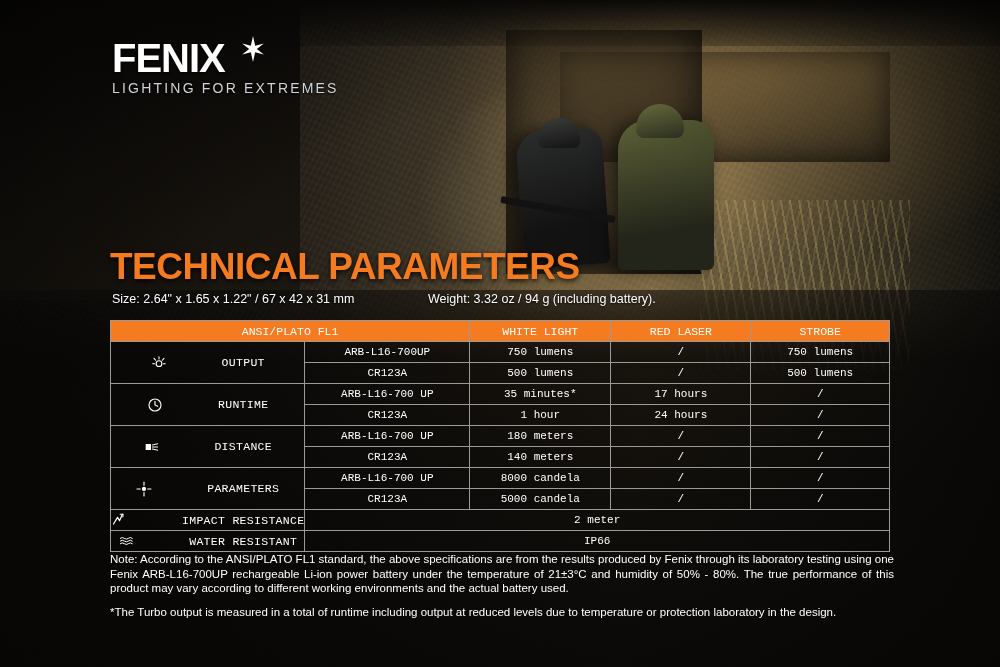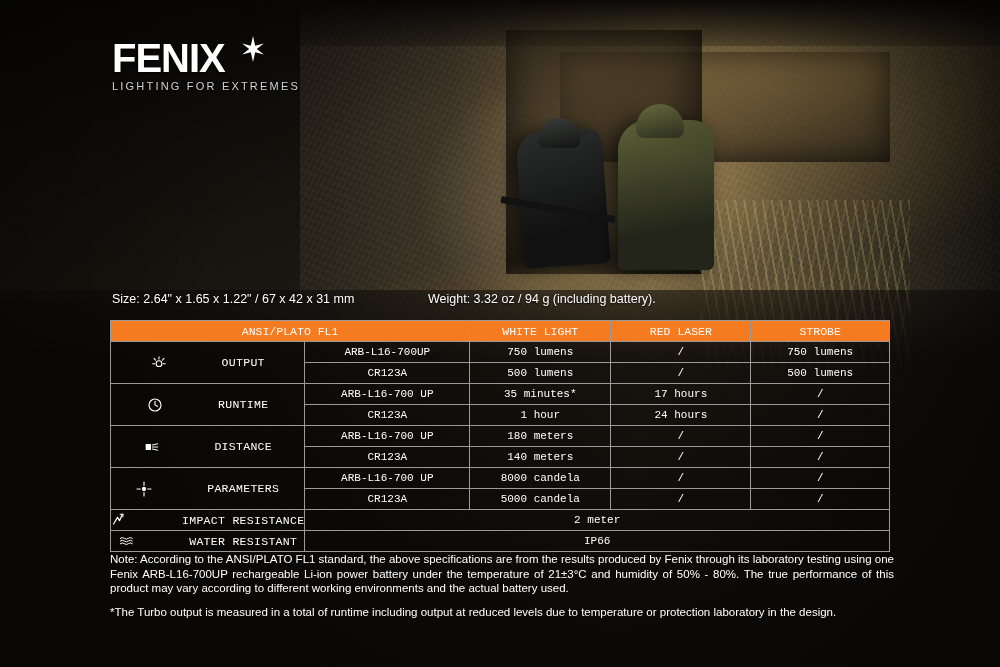--- a/index.html
+++ b/index.html
@@ -134,21 +134,21 @@
   .logo-word {
     font-family: "Liberation Sans", sans-serif;
     font-weight: bold;
     font-size: 40px;
     letter-spacing: -1px;
     line-height: 40px;
     color: #ffffff;
     text-shadow: 0 1px 3px rgba(0,0,0,.8);
   }
   .logo-tag {
-    font-size: 11px;
+    font-size: 14px;
     letter-spacing: 2.2px;
     color: #cfd2d6;
     margin-top: 2px;
     text-shadow: 0 1px 2px rgba(0,0,0,.9);
   }
   .logo-star {
     position: absolute;
     left: 128px; top: -2px;
     width: 26px; height: 26px;
     color: #ffffff;
@@ -274,20 +274,21 @@
   <div class="logo">
     <div class="logo-star">
       <svg viewBox="0 0 24 24" width="26" height="26" aria-hidden="true">
         <path d="M12 0 L14 9 L22 7 L15.5 12 L22 17 L14 15 L12 24 L10 15 L2 17 L8.5 12 L2 7 L10 9 Z" fill="#ffffff"></path>
       </svg>
     </div>
     <div class="logo-word">FENIX</div>
     <div class="logo-tag">LIGHTING FOR EXTREMES</div>
   </div>
 
+  <div class="title">TECHNICAL PARAMETERS</div>
 
   <div class="sizerow">
     <span>Size: 2.64" x 1.65 x 1.22" / 67 x 42 x 31 mm</span>
     <span class="w">Weight: 3.32 oz / 94 g (including battery).</span>
   </div>
 
   <div class="table-wrap">
     <table class="spec">
       <thead>
         <tr>

